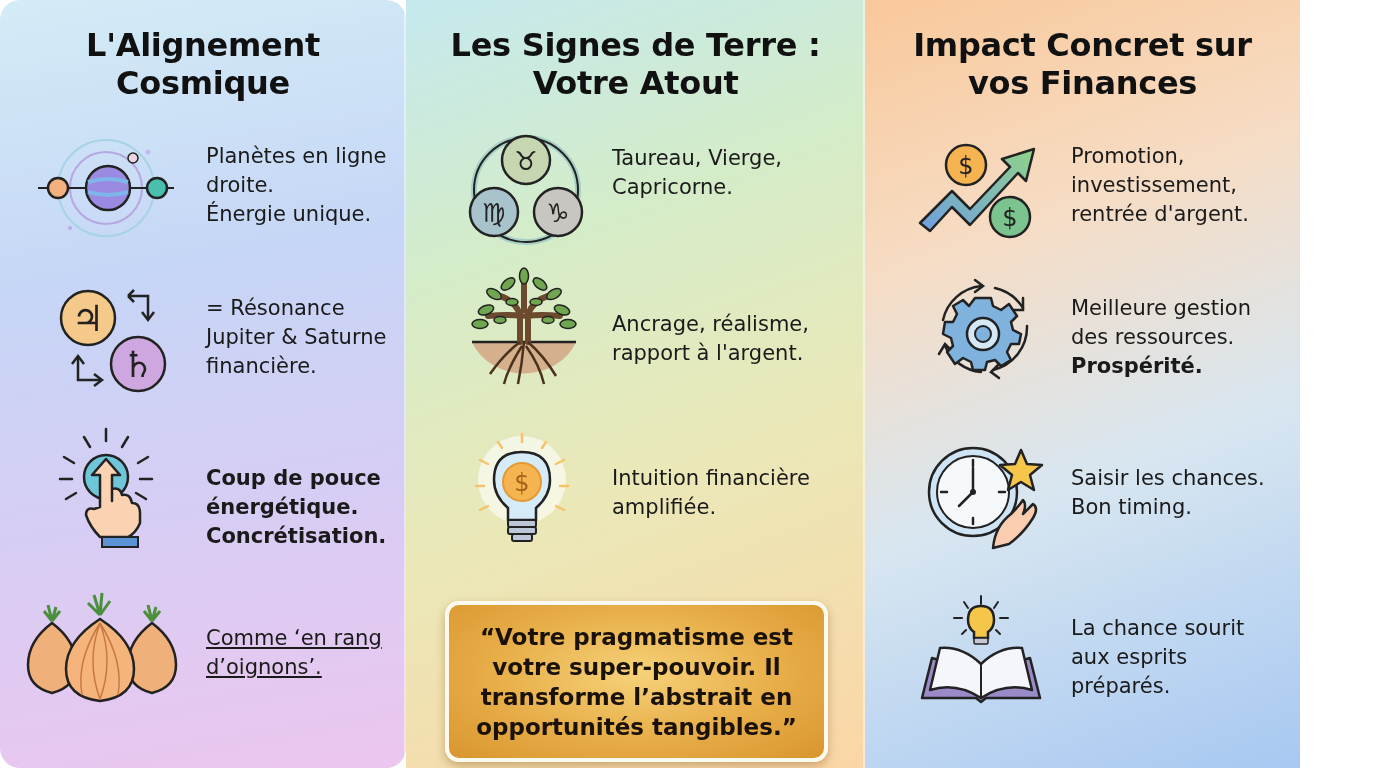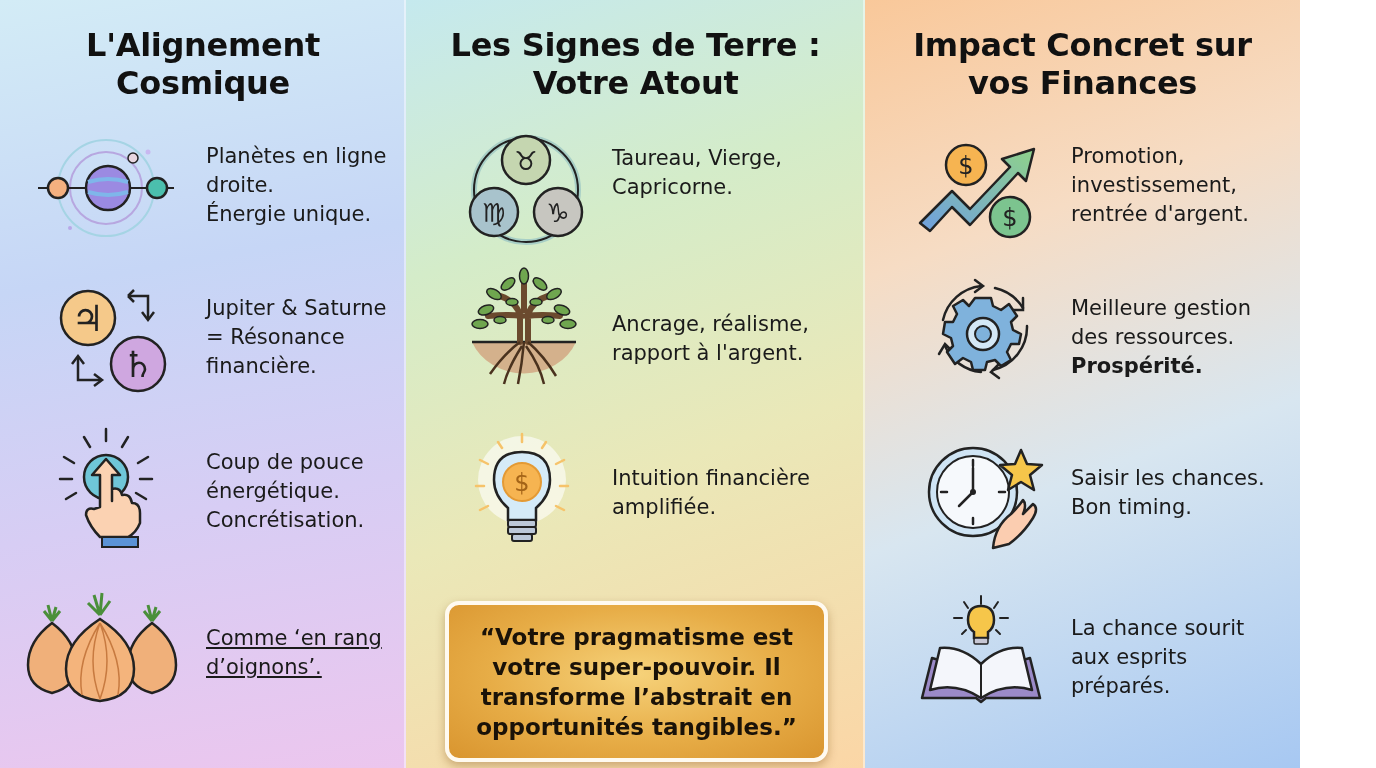--- a/index.html
+++ b/index.html
@@ -1,20 +1,20 @@
 <!DOCTYPE html>
 <html><head>
 <meta charset="utf-8">
 <style>
   * { box-sizing: border-box; margin: 0; padding: 0; }
   html, body { width: 1376px; height: 768px; overflow: hidden; }
   body { font-family: "DejaVu Sans", "Liberation Sans", sans-serif; color: #111; }
   .wrap { display: flex; width: 1376px; height: 768px; }
   .col { position: relative; height: 768px; }
-  .col1 { width: 406px; background: linear-gradient(170deg, #d3ecf6 0%, #c6d6f6 35%, #d7cdf4 65%, #ecc6ee 100%); }
+  .col1 { width: 406px; background: linear-gradient(170deg, #d3ecf6 0%, #c6d6f6 35%, #d7cdf4 65%, #ecc6ee 100%); border-radius: 20px; }
   .col2 { width: 459px; background: linear-gradient(160deg, #c5e9ee 0%, #d4ecc9 30%, #eae8b8 60%, #fbd6a6 100%); }
   .col3 { width: 435px; background: linear-gradient(160deg, #f9c89a 0%, #f6dcc4 30%, #d8e6f0 60%, #a7c8f2 100%); }
   .col1::after, .col2::after { content:""; position:absolute; right:0; top:0; width:2px; height:100%; background: rgba(255,255,255,0.45); }
 
   .title { position: absolute; left: 0; right: 0; top: 26px; text-align: center; font-weight: bold; font-size: 32px; line-height: 38px; letter-spacing: -0.3px; }
   .title span { display: block; }
   .icon { position: absolute; width: 140px; height: 120px; display: flex; align-items: center; justify-content: center; }
   .icon svg { overflow: visible; }
   .text { position: absolute; left: 206px; font-size: 21px; line-height: 29px; color: #1a1a1a; }
   .text span { display: block; }
@@ -62,22 +62,22 @@
         <text x="82" y="99" text-anchor="middle" font-size="36" fill="#222" font-family="DejaVu Sans, sans-serif">♄</text>
         <path d="M72 18 L92 18 L92 40" stroke="#222" stroke-width="2.5" fill="none"></path>
         <path d="M86 34 L92 42 L98 34" stroke="#222" stroke-width="2.5" fill="none"></path>
         <path d="M72 18 L78 12 M72 18 L78 24" stroke="#222" stroke-width="2.5" fill="none"></path>
         <path d="M22 80 L22 102 L44 102" stroke="#222" stroke-width="2.5" fill="none"></path>
         <path d="M16 86 L22 78 L28 86" stroke="#222" stroke-width="2.5" fill="none"></path>
         <path d="M38 96 L46 102 L38 108" stroke="#222" stroke-width="2.5" fill="none"></path>
       </svg>
     </div>
     <div class="text" style="top:294px;">
+      <span>= Résonance</span>
       <span>Jupiter &amp; Saturne</span>
-      <span>= Résonance</span>
       <span>financière.</span>
     </div>
 
     <div class="icon" style="left:36px; top:428px;">
       <svg width="140" height="130" viewBox="0 0 140 130">
         <g stroke="#222" stroke-width="2.5" stroke-linecap="round">
           <line x1="70" y1="6" x2="70" y2="18"></line>
           <line x1="48" y1="14" x2="54" y2="24"></line>
           <line x1="92" y1="14" x2="86" y2="24"></line>
           <line x1="28" y1="34" x2="38" y2="40"></line>
@@ -85,21 +85,21 @@
           <line x1="24" y1="56" x2="36" y2="56"></line>
           <line x1="116" y1="56" x2="104" y2="56"></line>
           <line x1="30" y1="76" x2="40" y2="70"></line>
           <line x1="110" y1="76" x2="100" y2="70"></line>
         </g>
         <circle cx="70" cy="54" r="22" fill="#6fc6d8" stroke="#222" stroke-width="2.5"></circle>
         <path d="M64 84 L64 52 L56 52 L70 36 L84 52 L76 52 L76 78 L76 66 Q84 64 86 72 Q94 70 96 80 Q104 80 104 90 L104 100 Q100 110 92 114 L64 114 Q54 104 50 92 Q50 84 58 86 Z" fill="#fbd2b2" stroke="#222" stroke-width="2.5" stroke-linejoin="round"></path>
         <rect x="66" y="114" width="36" height="10" fill="#5b93d6" stroke="#222" stroke-width="2"></rect>
       </svg>
     </div>
-    <div class="text" style="top:448px;">
+    <div class="text" style="top:464px;font-weight:bold;">
       <span>Coup de pouce</span>
       <span>énergétique.</span>
       <span>Concrétisation.</span>
     </div>
 
     <div class="icon" style="left:32px; top:596px;">
       <svg width="160" height="110" viewBox="0 0 160 110">
         <g stroke="#222" stroke-width="2.5">
           <path d="M30 20 L26 4 M30 20 L34 6 M30 20 L38 10 M30 20 L22 10" stroke="#4a8f3a" stroke-width="3"></path>
           <path d="M30 22 Q6 40 6 64 Q6 86 30 92 Q54 86 54 64 Q54 40 30 22 Z" fill="#f0b07a"></path>

